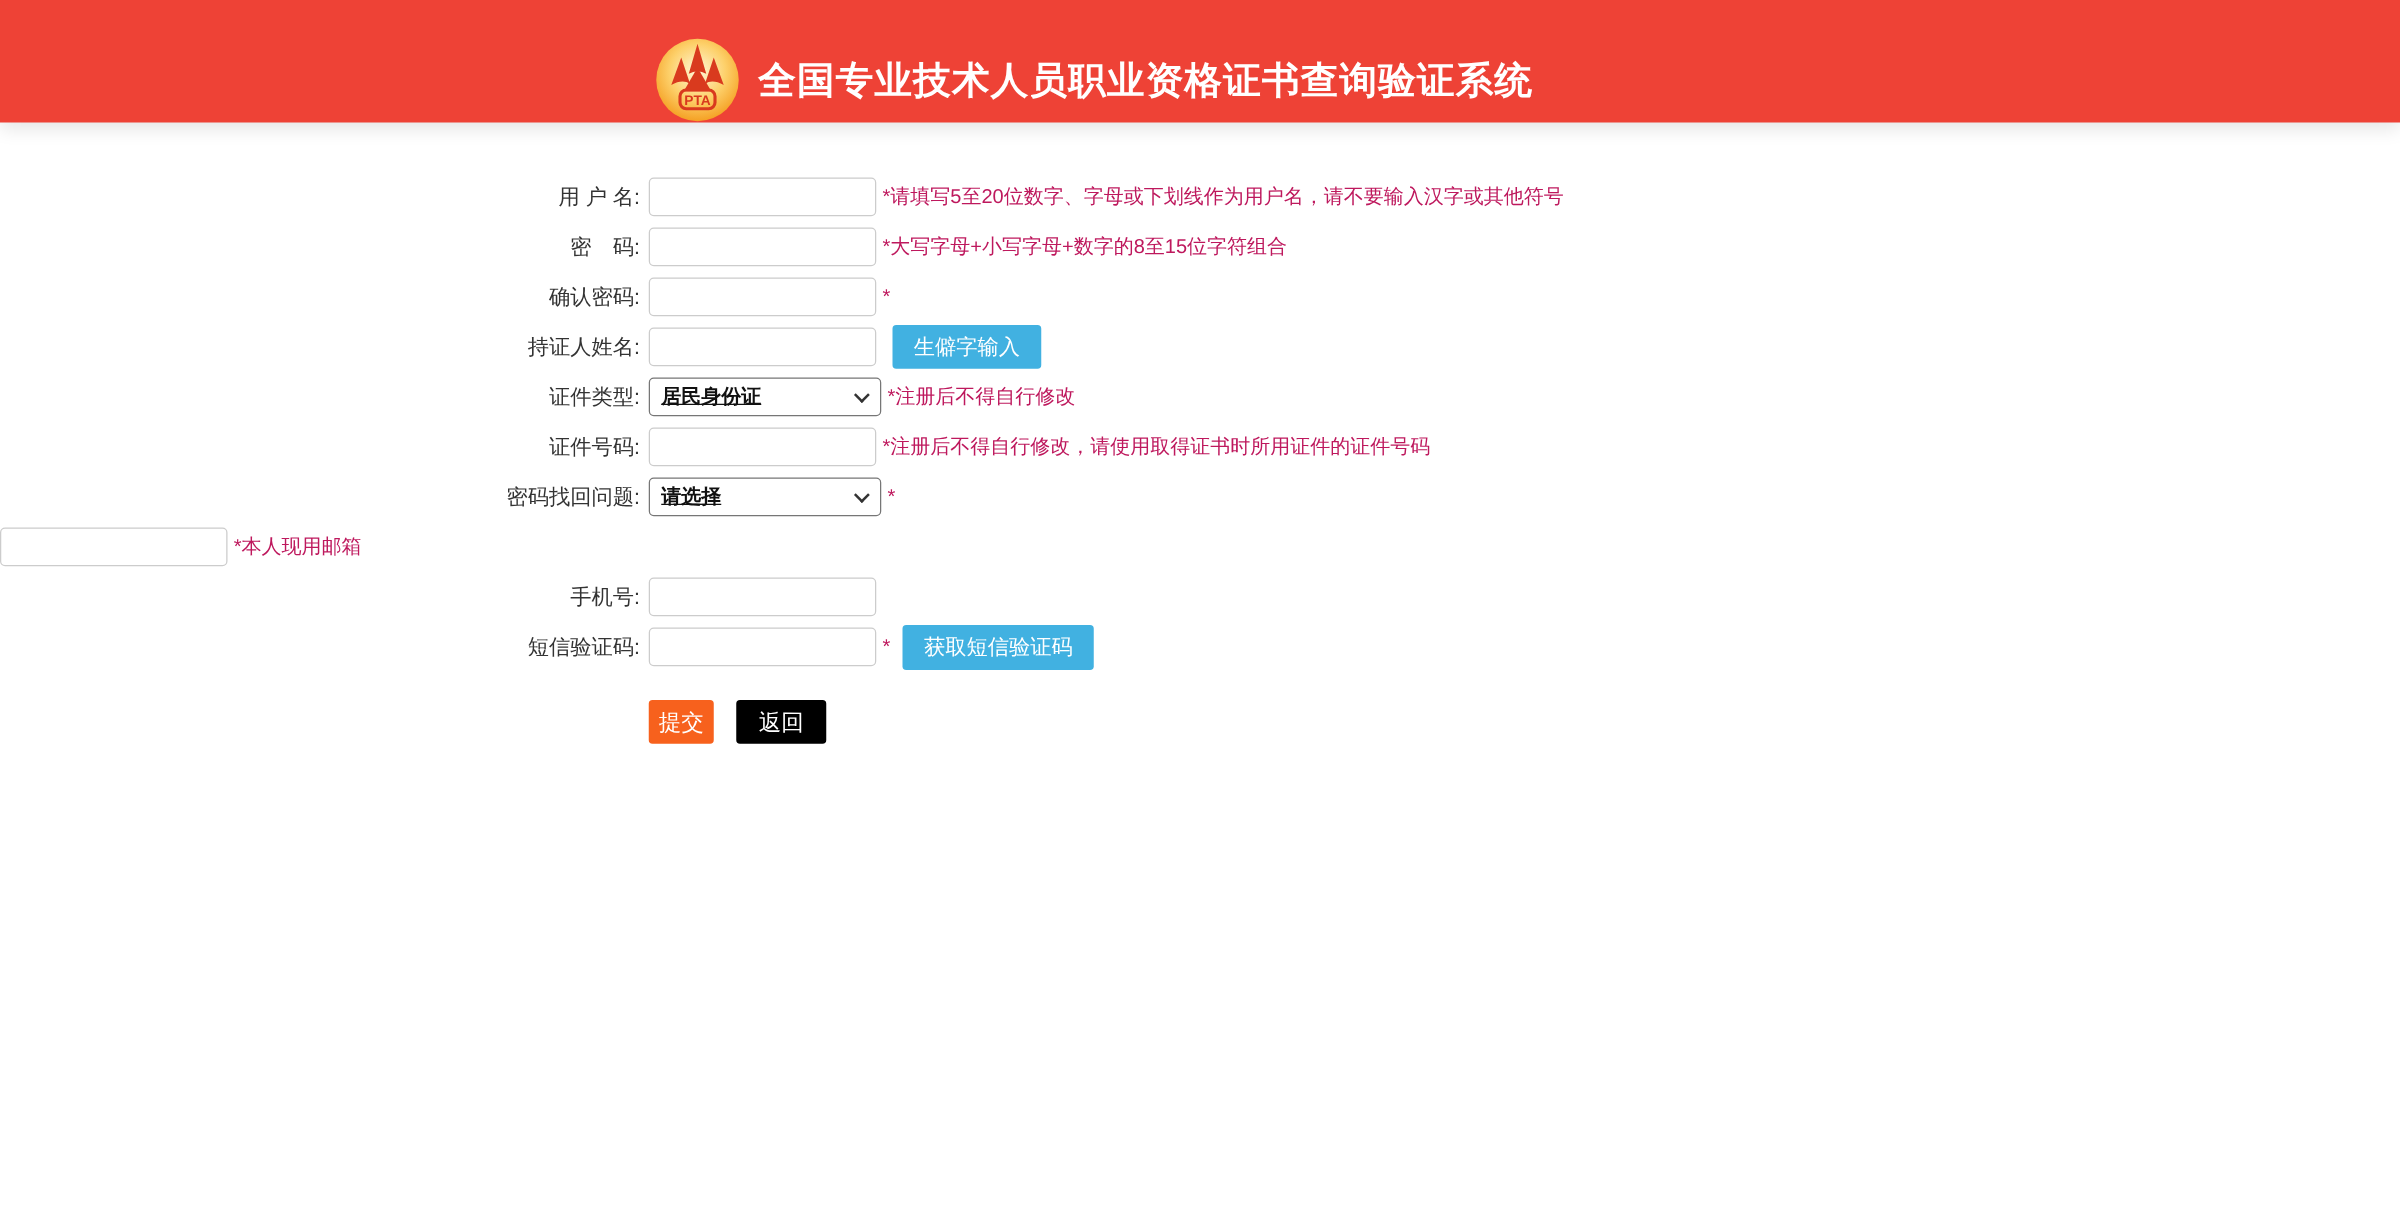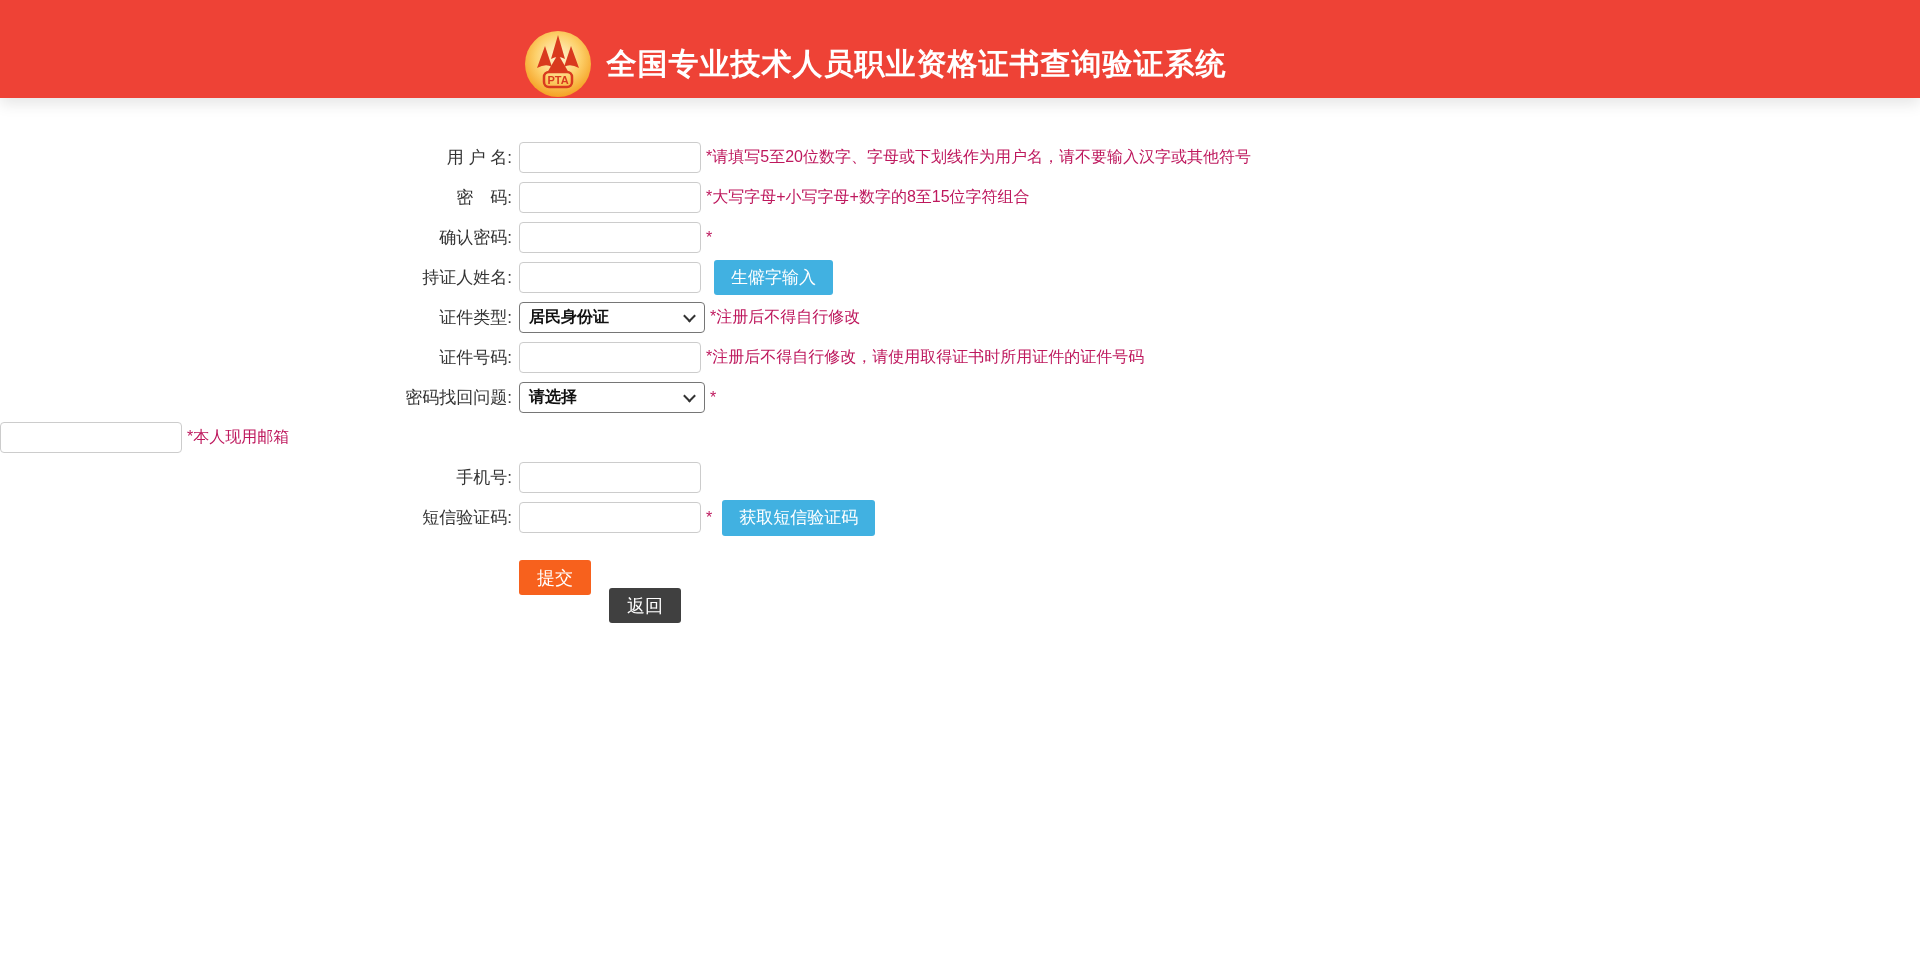--- a/index.html
+++ b/index.html
@@ -39,46 +39,46 @@
     border:1px solid #cccccc;border-radius:4px;
     padding:0 8px;font-size:15px;outline:none;background:#fff;
     font-family:inherit;
   }
   .sel{
     width:186px;height:31px;box-sizing:border-box;
     border:1px solid #767676;border-radius:4px;
     background:#ffffff;cursor:pointer;position:relative;
     display:flex;align-items:center;
     padding:0 26px 0 9px;
-    font-size:16px;font-weight:600;color:#111111;white-space:nowrap;
+    font-size:16px;font-weight:600;color:#111111;white-space:nowrap;text-decoration:underline;
   }
   .chev{
     position:absolute;right:10px;top:50%;
     width:7px;height:7px;
     border-right:2px solid #333;border-bottom:2px solid #333;
     transform:translateY(-72%) rotate(45deg);
   }
   .hint{
     margin-left:5px;font-size:16px;color:#be185d;white-space:nowrap;
   }
   .btn-blue{
     background:#41b1e1;color:#ffffff;border:none;border-radius:3px;
     height:35px;padding:0 17px;font-size:17px;cursor:pointer;
     font-family:inherit;white-space:nowrap;
   }
   .btn-rare{margin-left:13px;}
   .btn-sms{margin-left:10px;height:36px;}
   .actions{display:flex;gap:18px;margin-left:519px;margin-top:27px;}
   .btn-submit{
     background:#f7611d;color:#ffffff;border:none;border-radius:3px;
-    width:72px;height:35px;font-size:18px;cursor:pointer;font-family:Liberation Mono, monospace;
+    width:52px;height:35px;font-size:18px;cursor:pointer;font-family:Liberation Mono, monospace;
   }
   .btn-back{
-    background:#404040;color:#ffffff;border:none;border-radius:3px;
-    width:72px;height:35px;font-size:18px;cursor:pointer;font-family:inherit;margin-top:28px;
+    background:#000000;color:#ffffff;border:none;border-radius:3px;
+    width:72px;height:35px;font-size:18px;cursor:pointer;font-family:inherit;
   }
 </style>
 </head>
 <body>
 
 <div class="header">
   <div class="header-inner">
     <svg class="logo" viewBox="0 0 68 68" aria-hidden="true">
       <defs>
         <radialGradient id="lg" cx="50%" cy="40%" r="62%">

